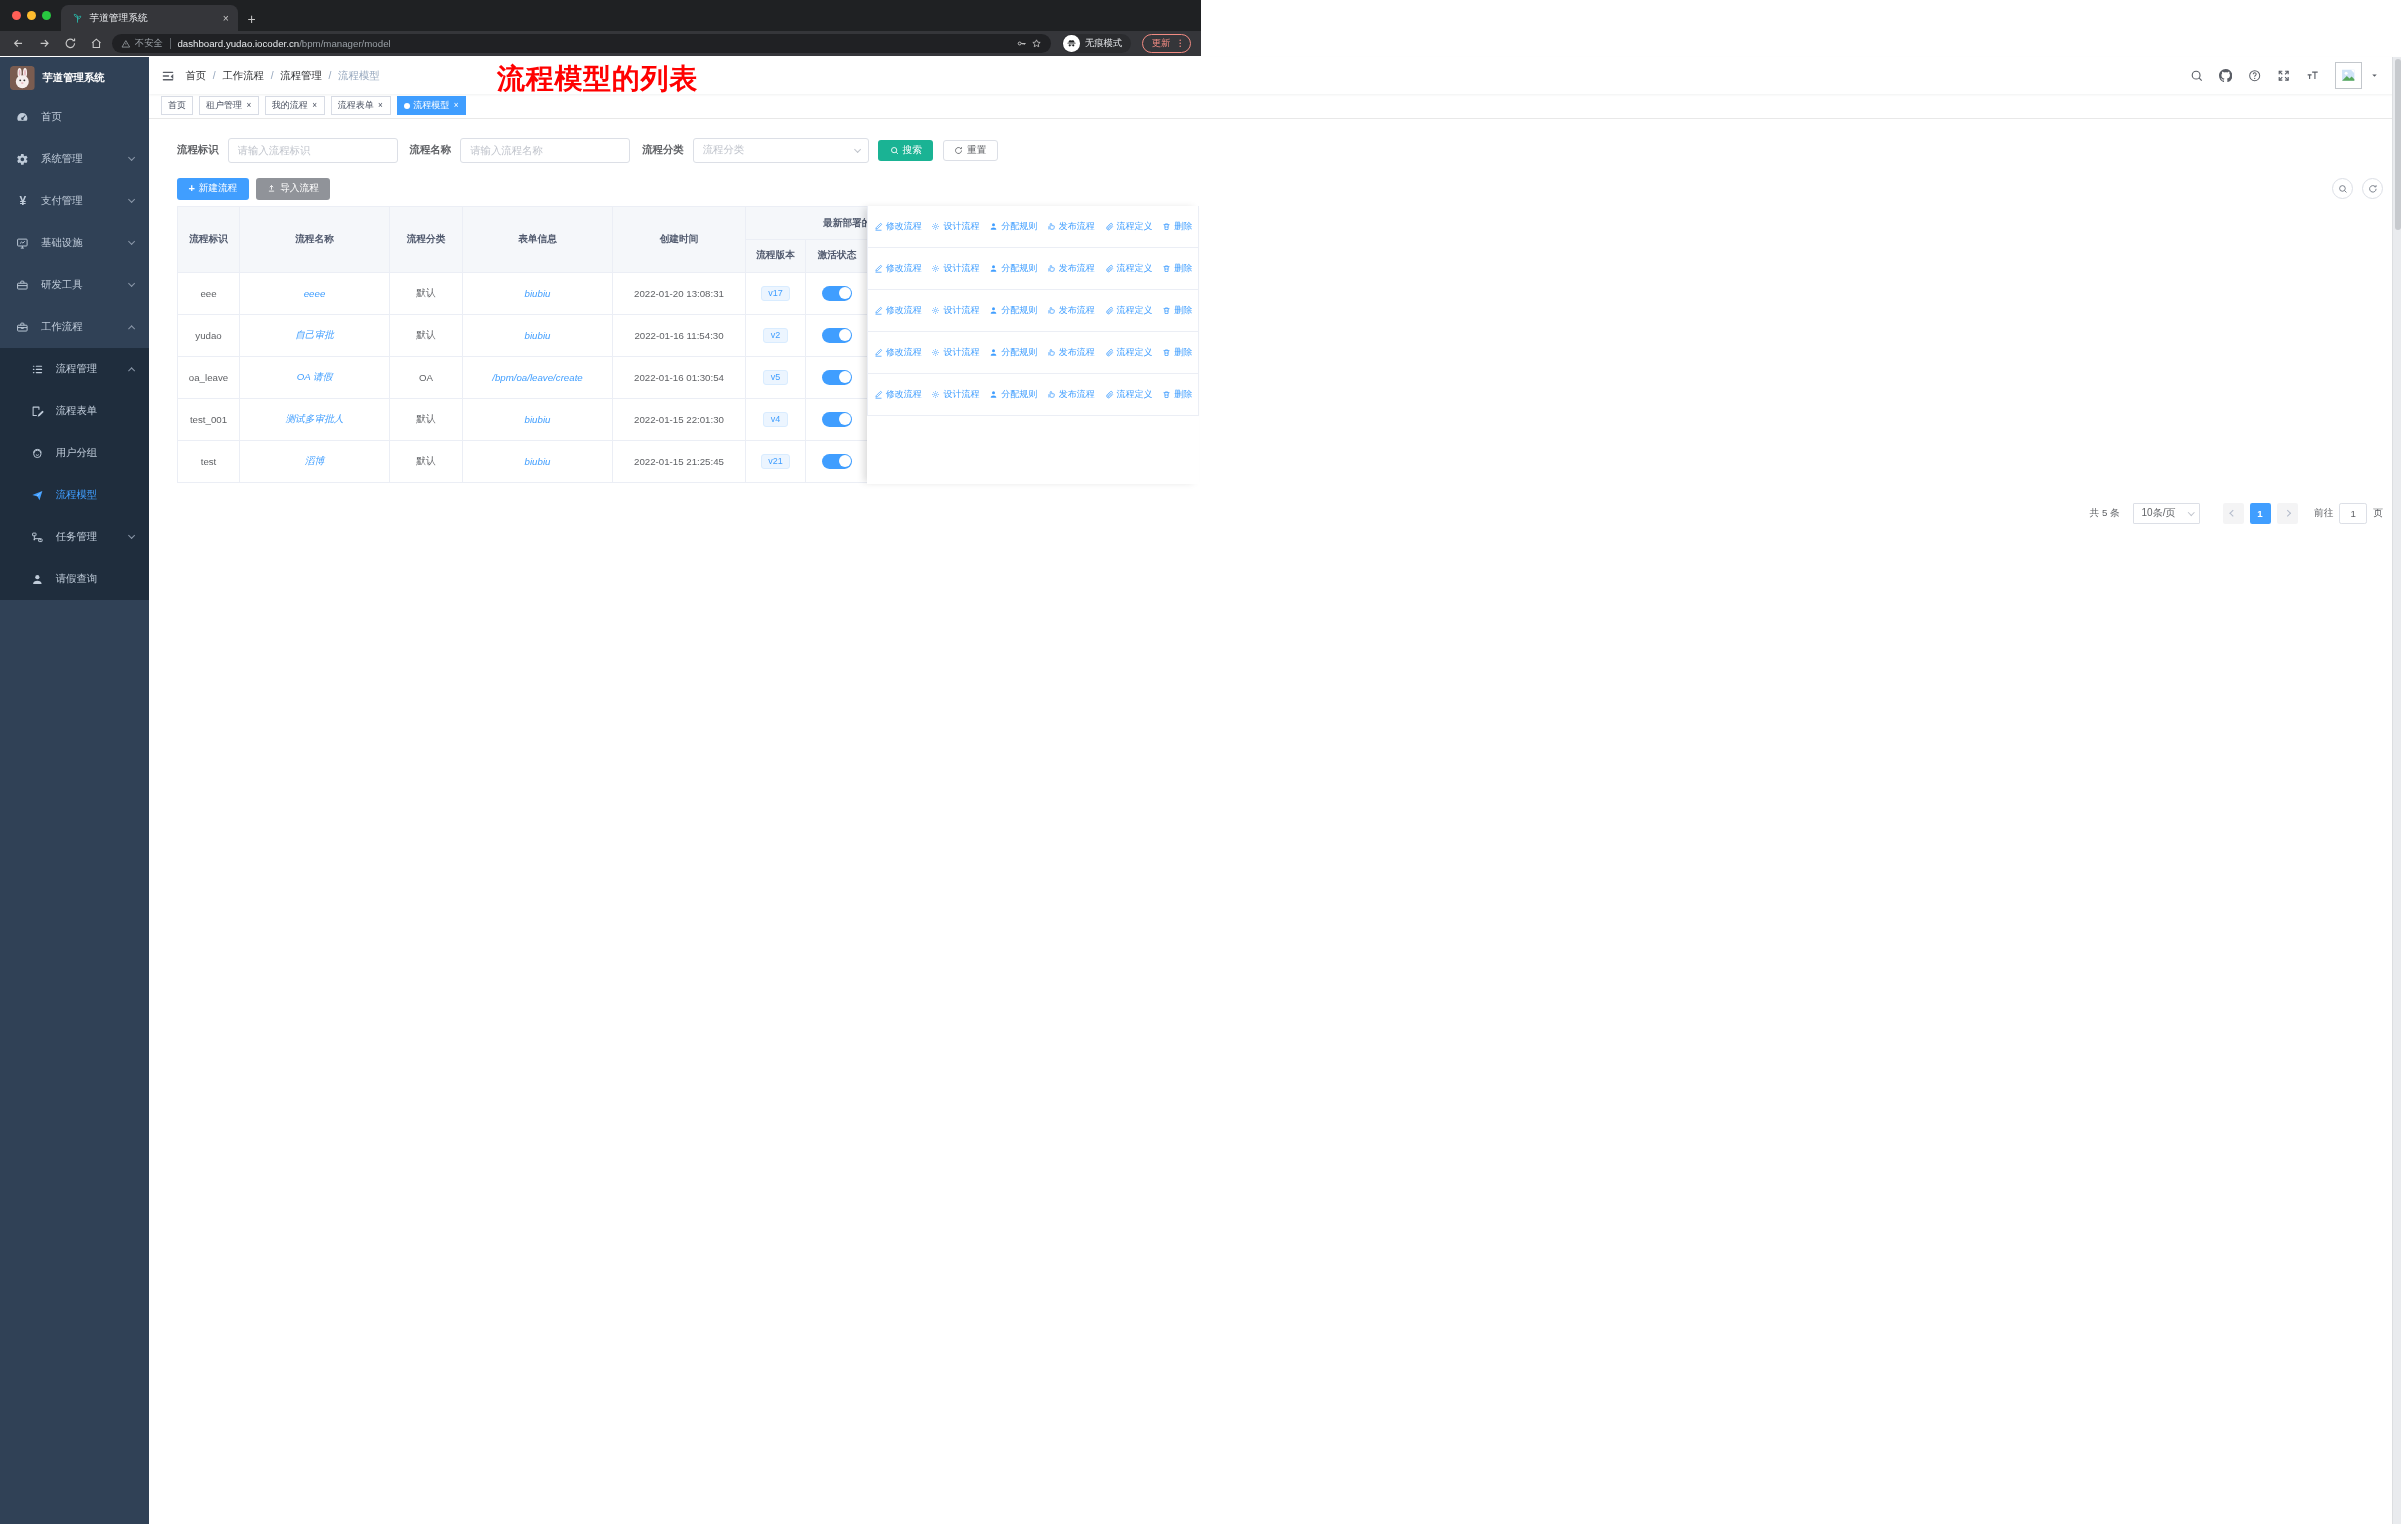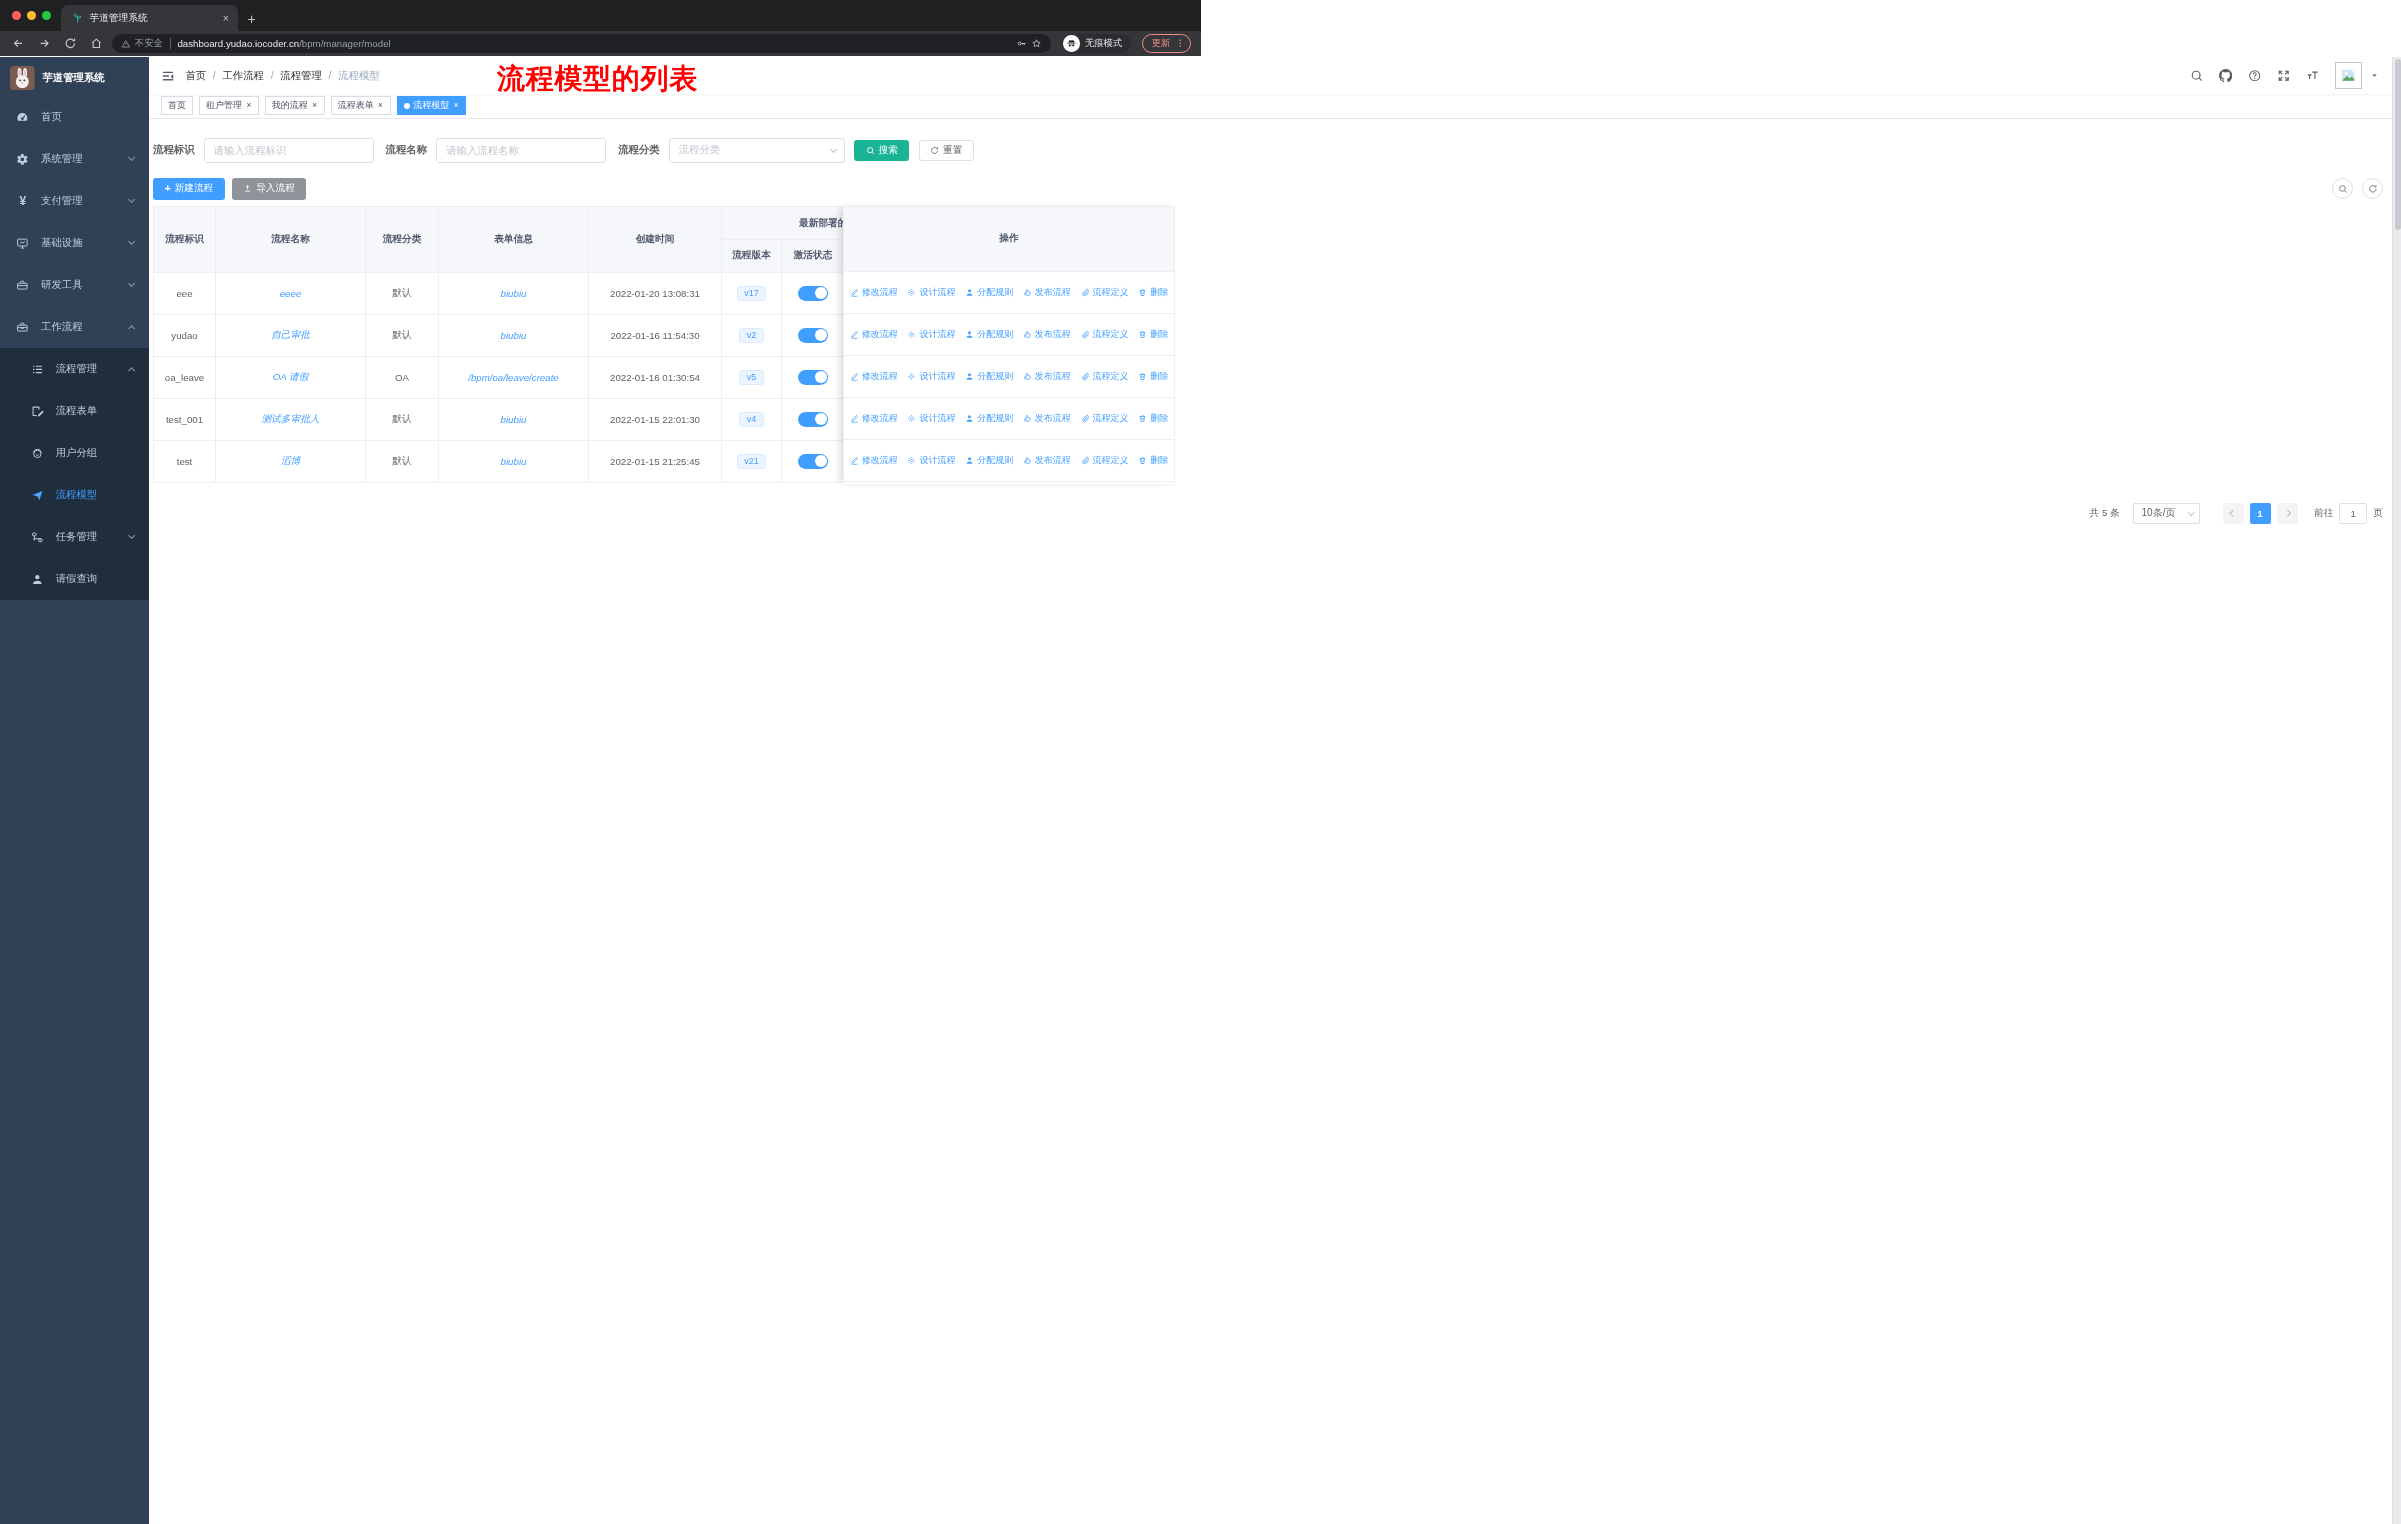--- a/index.html
+++ b/index.html
@@ -67,21 +67,21 @@
   .caret { width:9px; height:9px; color:#5a5e66; margin-left:-7.4px; }
   .annotation { position:absolute; left:348px; top:3px; font-size:28px; font-weight:bold; color:#ff0000; z-index:60; white-space:nowrap; letter-spacing:0.7px; }
 
   .tagsbar { height:24.6px; background:#fff; border-bottom:0.7px solid #e8e8e8; display:flex; align-items:center; padding-left:12px; gap:6px; }
   .tag { height:19.4px; display:inline-flex; align-items:center; gap:3.7px; background:#fff; border:0.7px solid #d8dce5; color:#495060; font-size:9px; padding:0 6px; cursor:pointer; }
   .tag.active { background:#409eff; border-color:#409eff; color:#fff; }
   .tag .dot { display:none; width:6px; height:6px; border-radius:50%; background:#fff; }
   .tag.active .dot { display:inline-block; }
   .tag .tclose { font-size:8.2px; line-height:1; padding:0.7px; }
 
-  .content { padding:0 18px 0 4px; }
+  .content { padding:0 18px 0 28px; }
   .filter-row { margin-top:19.4px; display:flex; align-items:center; }
   .flabel { font-size:10.4px; font-weight:bold; color:#606266; margin-right:9px; white-space:nowrap; }
   .finput { width:170px; height:25px; border:0.7px solid #dcdfe6; border-radius:3px; padding:0 9px; font-size:10.4px; color:#606266; outline:none; font-family:inherit; }
   .finput::placeholder { color:#c0c4cc; }
   .fgap { width:12px; }
   .fselect { width:176px; height:25px; border:0.7px solid #dcdfe6; border-radius:3px; padding:0 7.4px 0 9px; font-size:10.4px; color:#c0c4cc; display:flex; align-items:center; justify-content:space-between; }
   .fselect .chev { border-color:#c0c4cc; }
   .btn { height:21.6px; border-radius:3px; font-size:9.7px; display:inline-flex; align-items:center; justify-content:center; gap:3.7px; padding:0 10.4px; cursor:pointer; border:0.7px solid transparent; white-space:nowrap; }
   .btn svg { width:9px; height:9px; }
   .btn.teal { background:#1ab394; color:#fff; margin-left:9.7px; }
@@ -619,21 +619,20 @@
               <td><a class="link">滔博</a></td>
               <td>默认</td>
               <td><a class="link">biubiu</a></td>
               <td>2022-01-15 21:25:45</td>
               <td><span class="vbadge">v21</span></td>
               <td><span class="switch on"><span class="knob"></span></span></td>
             </tr>
           </tbody>
       </table>
       <div class="ops">
-        <div class="ops-header">操作</div>
         <div>
 
             <div class="ops-row">
               <a class="act">
                 <span class="ai">
                   <svg viewBox="0 0 24 24" fill="none" stroke="currentColor" stroke-width="2">
                     <path d="M5 19l1-4L16.5 4.5a2 2 0 0 1 2.8 0l.2.2a2 2 0 0 1 0 2.8L9 18l-4 1z"></path>
                     <path d="M4 22h16"></path>
                   </svg>
                 </span>

